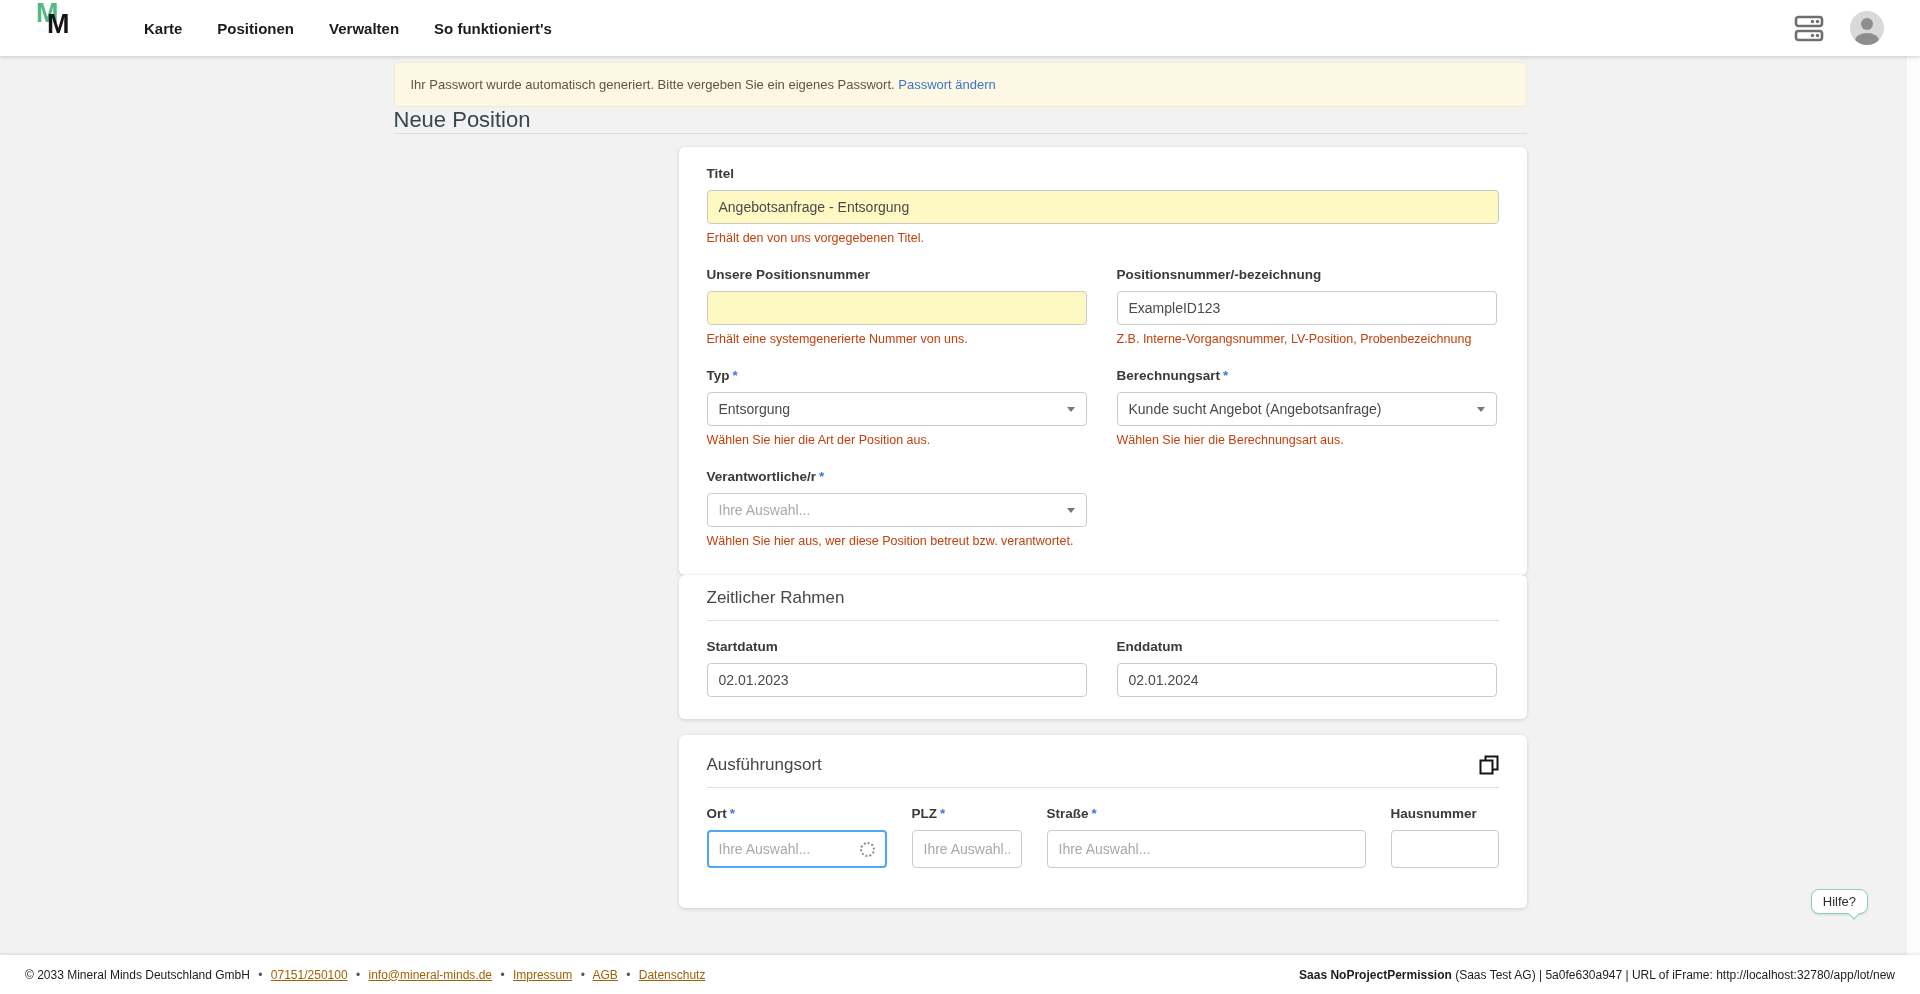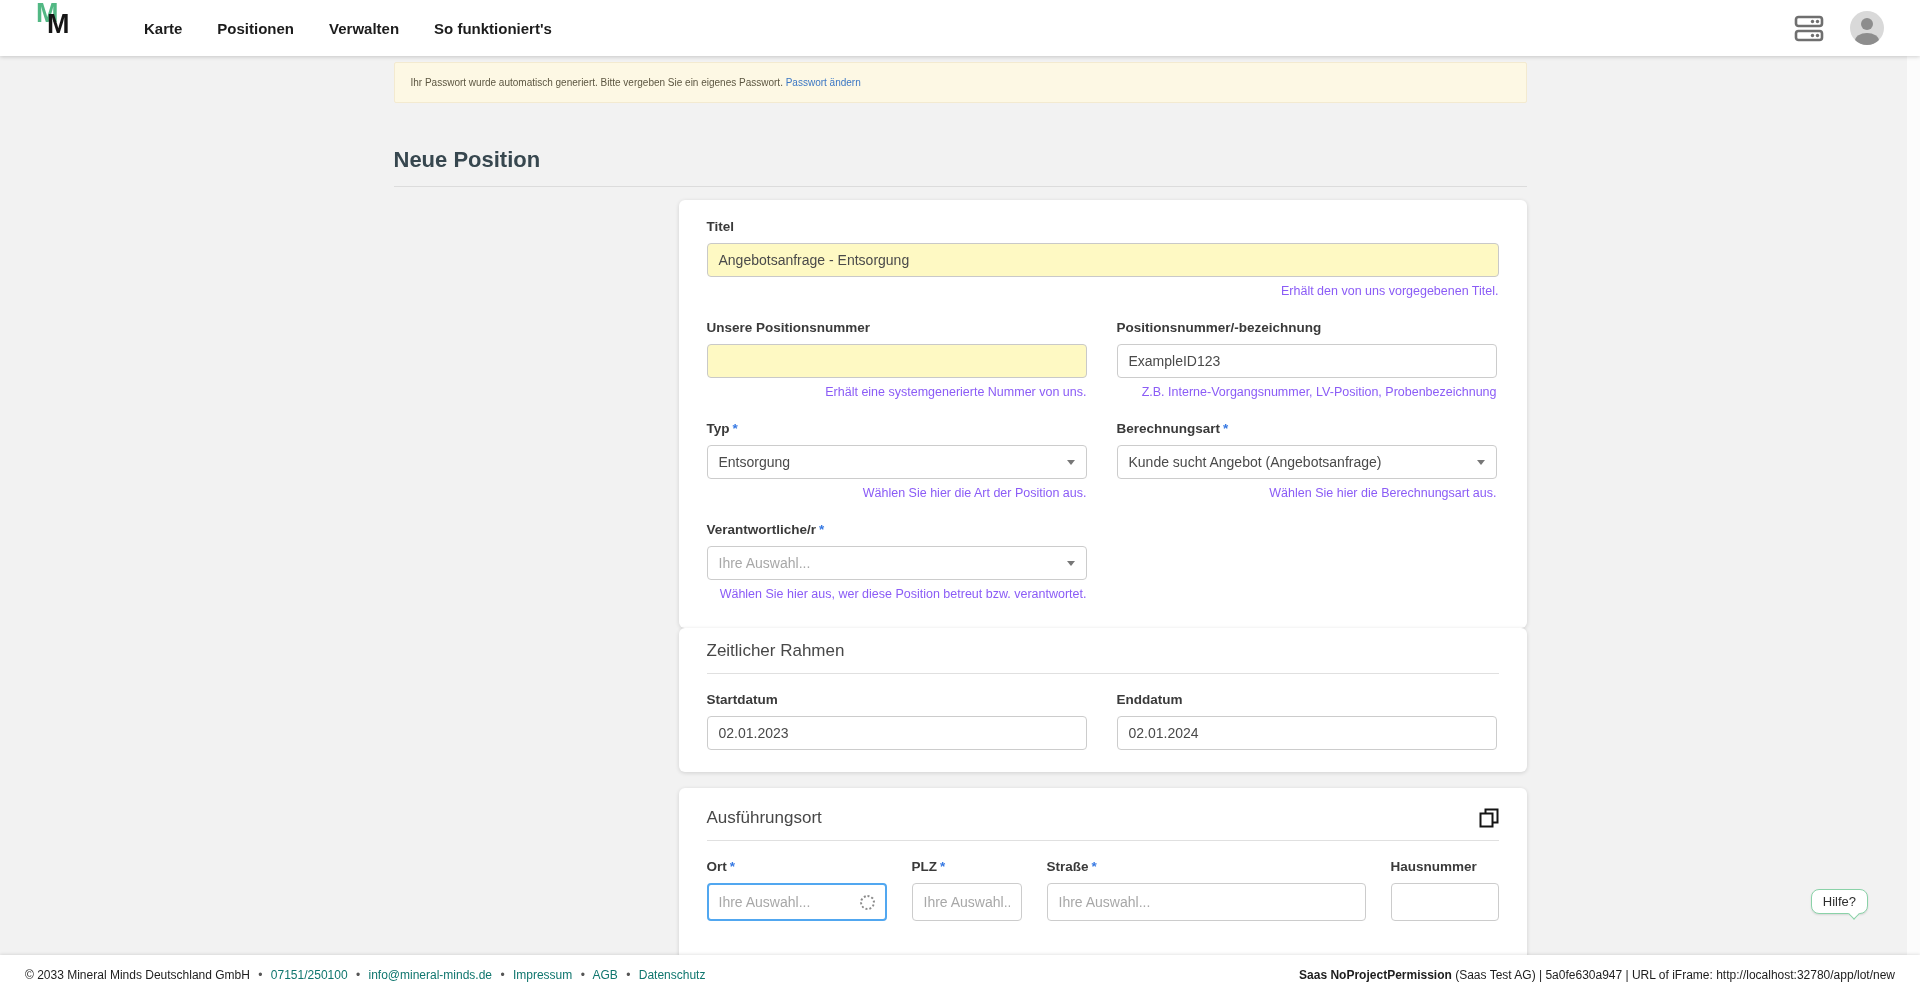--- a/index.html
+++ b/index.html
@@ -40,28 +40,26 @@
   }
   .avatar .head { position:absolute; left:11px; top:7px; width:12px; height:12px; border-radius:50%; background:#8d8d8d; }
   .avatar .body { position:absolute; left:5px; top:22px; width:24px; height:16px; border-radius:50% 50% 0 0; background:#8d8d8d; }
 
   
   .container { width:1133px; margin:0 auto; }
   .banner {
     margin-top:6px;
     background:#fdf8e4; border:1px solid #f3ead0; border-radius:2px;
     padding:14px 16px;
-    font-size:10px; color:#5c5641;
+    font-size:13px; color:#5c5641;
   }
   .banner a { color:#3b77c4; text-decoration:none; cursor:pointer; }
 
   .page-title {
-    margin-top:44px;
-    font-size:22px; font-weight:bold; color:#37474f;
-    padding-bottom:13px;
+    font-size:22px; font-weight:normal; color:#37474f;
     border-bottom:1px solid #dcdcdc;
   }
 
   .card {
     width:848px; margin-left:auto;
     background:#fff; border-radius:6px;
     box-shadow:0 1px 4px rgba(0,0,0,.14);
   }
   .card1 { margin-top:13px; padding:19px 28px 27px; }
   .card2 { padding:13px 28px 22px; }
@@ -87,21 +85,21 @@
   .disabled { background:#fef9c3; border-color:#c9c9c9; }
 
   .select { justify-content:space-between; cursor:pointer; }
   .select .chev {
     width:0; height:0; margin-left:8px; flex:none;
     border-left:4px solid transparent; border-right:4px solid transparent;
     border-top:5px solid #777;
   }
   .select .ph { color:#a8a8a8; }
 
-  .helper { font-size:12.5px; color:#8b5cf6; margin-top:7px;text-align:right; }
+  .helper { font-size:12.5px; color:#c2410c; margin-top:7px; }
 
   .row2 { display:flex; gap:30px; margin-top:22px; }
   .row2.first { margin-top:0; }
   .col380 { width:380px; flex:none; }
 
   .ort-row { display:flex; gap:25px; }
   .w-ort { width:180px; flex:none; }
   .w-plz { width:110px; flex:none; }
   .w-str { flex:1; }
   .w-haus { width:108px; flex:none; }
@@ -119,21 +117,21 @@
 
   
   .footer {
     position:fixed; left:0; right:0; bottom:0; z-index:40;
     height:39px; background:#fff;
     box-shadow:0 -1px 3px rgba(0,0,0,.10);
     display:flex; align-items:center; justify-content:space-between;
     padding:0 25px;
     font-size:12px; color:#1d1d1d;
   }
-  .footer-left a { color:#0f766e; cursor:pointer; }
+  .footer-left a { color:#a16207; text-decoration:underline; cursor:pointer; }
   .footer .sep { color:#555; margin:0 5px; }
   .footer-right .bold { font-weight:bold; }
 
   
   .help-bubble {
     position:fixed; right:52px; bottom:80px; z-index:50;
     background:#fff; border:1px solid #8ad2a8; border-radius:8px;
     padding:4px 11px; font-size:13px; color:#2d2d2d;
     box-shadow:0 1px 2px rgba(0,0,0,.12); cursor:pointer;
   }

